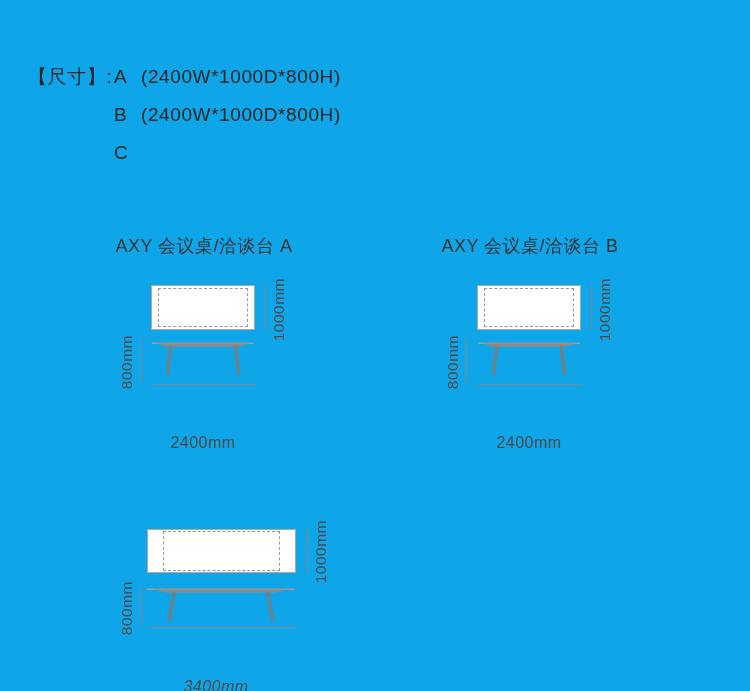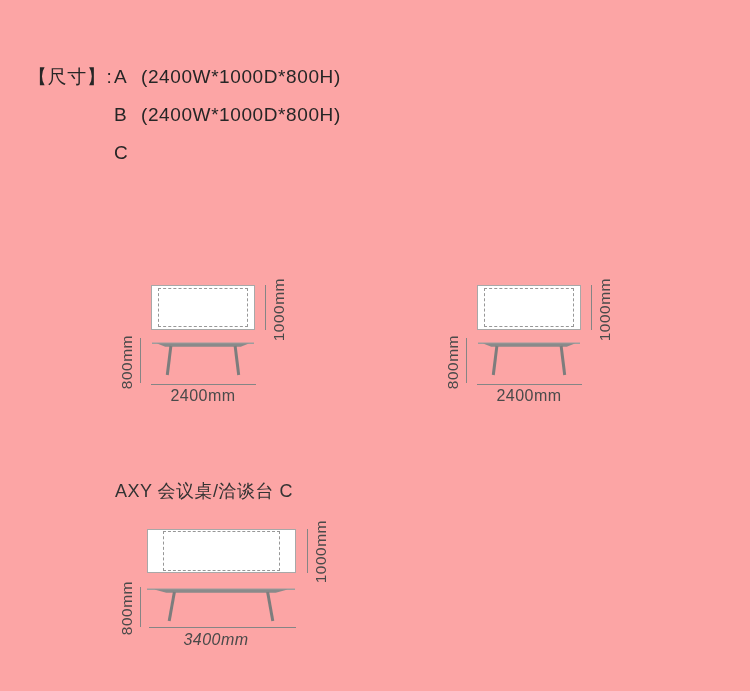--- a/index.html
+++ b/index.html
@@ -1,17 +1,17 @@
 <!DOCTYPE html>
 <html><head>
 <meta charset="utf-8">
 <style>
   html,body { margin:0; padding:0; background:#ffffff; }
   #canvas {
-    position:relative; width:750px; height:691px; background:#fca5a5;
+    position:relative; width:750px; height:691px; background:#0ea5e9;
     font-family:"Liberation Sans","DejaVu Sans",sans-serif; overflow:hidden;
   }
 
   
   .size-block { position:absolute; left:28px; top:58px; font-size:19px; color:#262626; letter-spacing:0.6px; }
   .size-row { display:flex; height:38px; align-items:center; white-space:nowrap; }
   .size-label { width:86px; }
   .size-letter { width:27px; }
   .size-dims { }
 
@@ -49,21 +49,21 @@
     position:absolute; writing-mode:vertical-rl; transform:rotate(180deg);
     font-size:15.5px; color:#4a4a4a; letter-spacing:0.5px; white-space:nowrap;
   }
   .small .depth-text  { left:162px; top:46px; }
   .small .height-text { left:10px;  top:103px; }
   .large .depth-text  { left:204px; top:43px; }
   .large .height-text { left:10px;  top:104px; }
 
   .dim-text-h {
     position:absolute; font-size:16px; color:#4a4a4a; text-align:center;
-    letter-spacing:0.5px; white-space:nowrap;
+    letter-spacing:0.5px; white-space:nowrap;margin-top:47px;
   }
   .small .width-text { left:40px; top:155px; width:110px; }
   .large .width-text { left:53px; top:154px; width:110px;font-style:italic; }
 
   .sideview { position:absolute; }
   .small .sideview { left:44px; top:110px; }
   .large .sideview { left:39px; top:111px; }
 </style>
 </head>
 <body>
@@ -81,57 +81,58 @@
       <span class="size-letter">B</span>
       <span class="size-dims">(2400W*1000D*800H)</span>
     </div>
     <div class="size-row">
       <span class="size-label"></span>
       <span class="size-letter">C</span>
     </div>
   </div>
 
   <div id="diagA" class="diagram small">
+    <div class="dtitle">AXY 会议桌/洽谈台 A</div>
     <div class="topview">
       <div class="dashed"></div>
     </div>
     <div class="dim-line-v dim-right-line"></div>
     <div class="dim-text-v depth-text">1000mm</div>
     <svg class="sideview" width="102" height="35" viewBox="0 0 102 35">
         <line x1="0" y1="1.2" x2="102" y2="1.2" stroke="#9d9d9d" stroke-width="1.4"></line>
         <polygon points="5.1000000000000005,1.6 96.89999999999999,1.6 88.74,4.8 13.26,4.8" fill="#8a8a8a"></polygon>
         <line x1="18.87" y1="4" x2="15.299999999999999" y2="33" stroke="#7d7d7d" stroke-width="3"></line>
         <line x1="83.13" y1="4" x2="86.7" y2="33" stroke="#7d7d7d" stroke-width="3"></line>
       </svg>
     <div class="dim-line-v dim-left-line"></div>
     <div class="dim-text-v height-text">800mm</div>
     <div class="dim-line-h dim-bottom-line"></div>
     <div class="dim-text-h width-text">2400mm</div>
   </div>
 
   <div id="diagB" class="diagram small">
+    <div class="dtitle">AXY 会议桌/洽谈台 B</div>
     <div class="topview">
       <div class="dashed"></div>
     </div>
     <div class="dim-line-v dim-right-line"></div>
     <div class="dim-text-v depth-text">1000mm</div>
     <svg class="sideview" width="102" height="35" viewBox="0 0 102 35">
         <line x1="0" y1="1.2" x2="102" y2="1.2" stroke="#9d9d9d" stroke-width="1.4"></line>
         <polygon points="5.1000000000000005,1.6 96.89999999999999,1.6 88.74,4.8 13.26,4.8" fill="#8a8a8a"></polygon>
         <line x1="18.87" y1="4" x2="15.299999999999999" y2="33" stroke="#7d7d7d" stroke-width="3"></line>
         <line x1="83.13" y1="4" x2="86.7" y2="33" stroke="#7d7d7d" stroke-width="3"></line>
       </svg>
     <div class="dim-line-v dim-left-line"></div>
     <div class="dim-text-v height-text">800mm</div>
     <div class="dim-line-h dim-bottom-line"></div>
     <div class="dim-text-h width-text">2400mm</div>
   </div>
 
   <div id="diagC" class="diagram large">
-    <div class="dtitle">AXY 会议桌/洽谈台 C</div>
     <div class="topview">
       <div class="dashed"></div>
     </div>
     <div class="dim-line-v dim-right-line"></div>
     <div class="dim-text-v depth-text">1000mm</div>
     <svg class="sideview" width="148" height="35" viewBox="0 0 148 35">
         <line x1="0" y1="1.2" x2="148" y2="1.2" stroke="#9d9d9d" stroke-width="1.4"></line>
         <polygon points="7.4,1.6 140.6,1.6 128.76,4.8 19.240000000000002,4.8" fill="#8a8a8a"></polygon>
         <line x1="27.38" y1="4" x2="22.2" y2="33" stroke="#7d7d7d" stroke-width="3"></line>
         <line x1="120.61999999999999" y1="4" x2="125.8" y2="33" stroke="#7d7d7d" stroke-width="3"></line>

